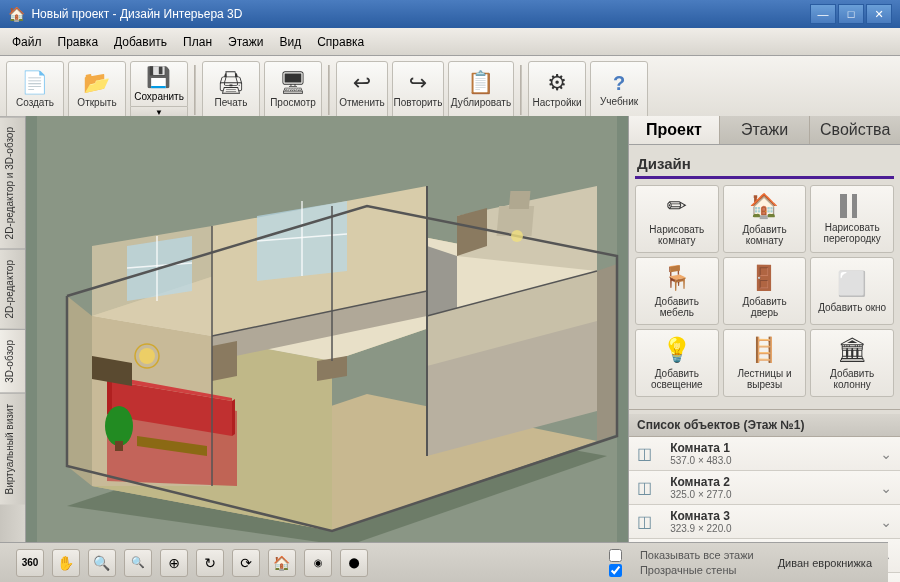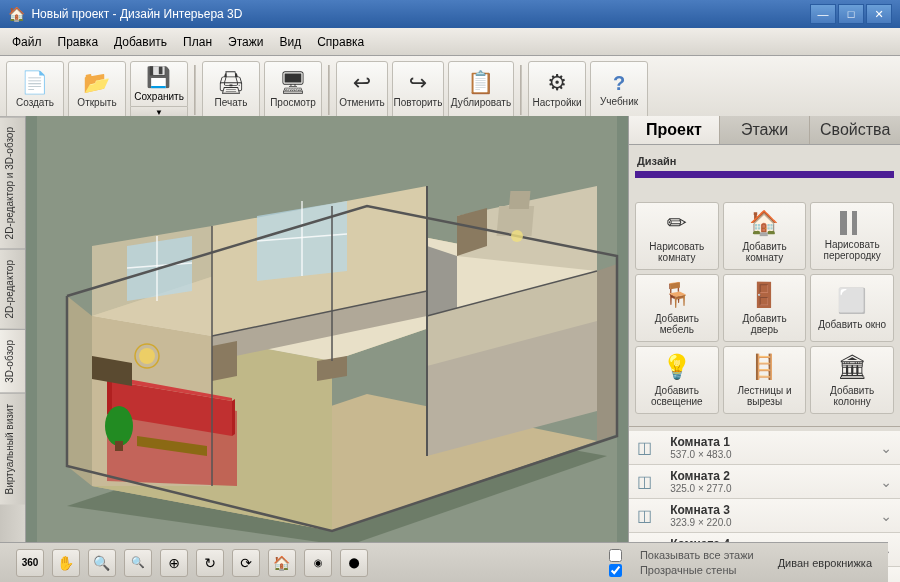--- a/index.html
+++ b/index.html
@@ -177,26 +177,26 @@
     .right-tab.active {
       background: linear-gradient(to bottom, #f5f3ef, #e8e5df);
       color: #000;
       font-weight: bold;
     }
     
     .design-section {
       padding: 6px;
     }
     .design-label {
-      font-size: 11px;
+      font-size: 15px;
       font-weight: bold;
       color: #333;
       padding: 4px 2px;
-      border-bottom: 7px solid #4c1d95;
-      margin-bottom: 24px;
+      border-bottom: 3px solid #4c1d95;
+      margin-bottom: 6px;
     }
     .design-grid {
       display: grid;
       grid-template-columns: repeat(3, 1fr);
       gap: 4px;
       margin-bottom: 6px;
     }
     .design-btn {
       background: linear-gradient(to bottom, #f8f6f2, #e8e5df);
       border: 1px solid #c0bdb5;
@@ -456,20 +456,21 @@
         <span>Лестницы и вырезы</span>
       </div>
       <div class="design-btn">
         <span class="design-btn-icon">🏛</span>
         <span>Добавить колонну</span>
       </div>
     </div>
   </div>
 
   <div class="objects-section">
+    <div class="objects-label">Список объектов (Этаж №1)</div>
     <div class="object-list">
       <div class="object-item">
         <span class="object-item-icon">◫</span>
         <div class="object-item-info">
           <div class="object-item-name">Комната 1</div>
           <div class="object-item-size">537.0 × 483.0</div>
         </div>
         <span class="object-item-arrow">⌄</span>
       </div>
       <div class="object-item">

